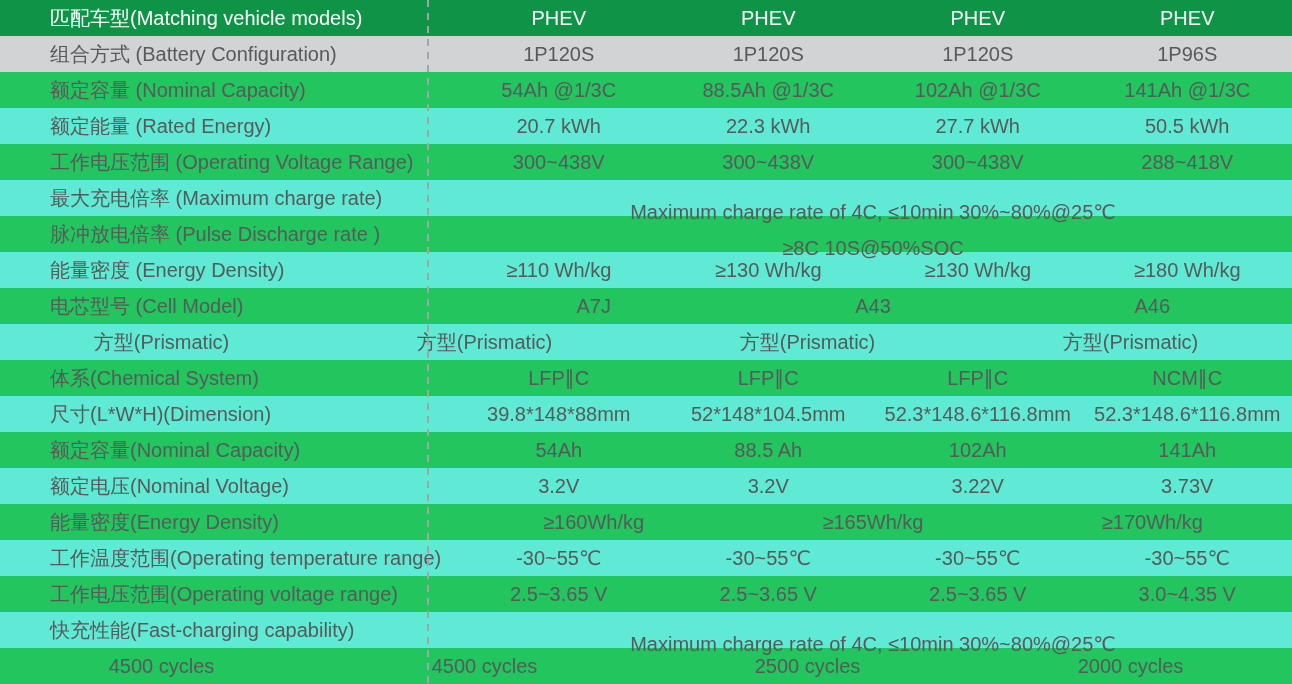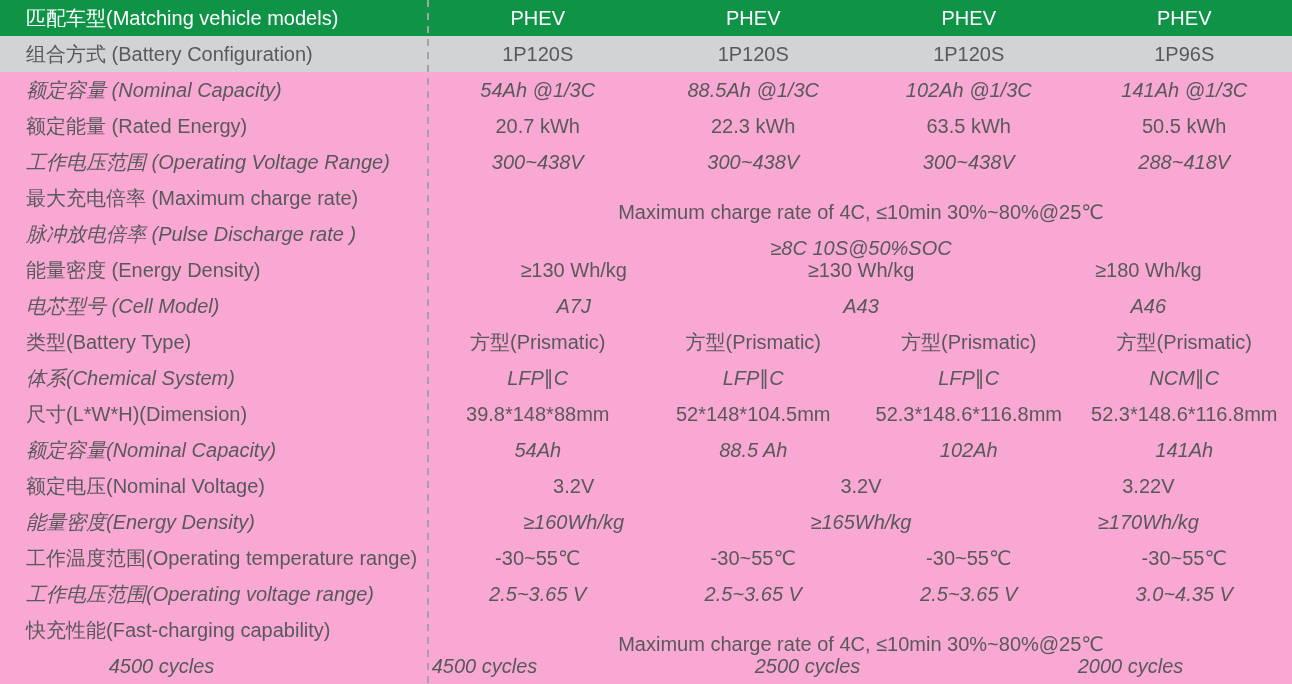--- a/index.html
+++ b/index.html
@@ -8,33 +8,33 @@
     width:1292px;height:684px;
     font-family:"Liberation Sans","DejaVu Sans",sans-serif;
     background:#fff;overflow:hidden;
   }
   .row{display:flex;height:36px;}
   .cell{display:flex;align-items:center;box-sizing:border-box;}
   .label{
     flex:0 0 430px;
     padding-left:26px;
     font-size:20px;color:#58595b;
-    white-space:nowrap;overflow:hidden;
+    white-space:nowrap;overflow:hidden;margin-left:24px;
   }
   .val{
     flex:1;justify-content:center;
     font-size:20px;color:#58595b;
     white-space:nowrap;
   }
   .span4{flex:4;margin-top:28px;}
   .r-green{background:#0f9447;}
   .r-green .label,.r-green .val{color:#ffffff;}
   .r-dark{background:#d1d3d4;}
-  .r-light{background:#f9a8d4;font-style:italic;}
-  .r-white{background:#f9a8d4;justify-content:flex-end;}
+  .r-light{background:#22c55e;}
+  .r-white{background:#5eead4;}
   .divider{
     position:absolute;left:427px;top:0;
     width:2px;height:684px;
     background:repeating-linear-gradient(to bottom,#a2a4a7 0 7px,transparent 7px 13px);
     pointer-events:none;
   }
 </style>
 </head>
 <body>
 
@@ -61,21 +61,21 @@
     <div class="cell val">54Ah @1/3C</div>
     <div class="cell val">88.5Ah @1/3C</div>
     <div class="cell val">102Ah @1/3C</div>
     <div class="cell val">141Ah @1/3C</div>
   </div>
 
   <div class="row r-white">
     <div class="cell label">额定能量 (Rated Energy)</div>
     <div class="cell val">20.7 kWh</div>
     <div class="cell val">22.3 kWh</div>
-    <div class="cell val">63.5 kWh</div>
+    <div class="cell val">27.7 kWh</div>
     <div class="cell val">50.5 kWh</div>
   </div>
 
   <div class="row r-light">
     <div class="cell label">工作电压范围 (Operating Voltage Range)</div>
     <div class="cell val">300~438V</div>
     <div class="cell val">300~438V</div>
     <div class="cell val">300~438V</div>
     <div class="cell val">288~418V</div>
   </div>
@@ -85,34 +85,34 @@
     <div class="cell val span4">Maximum charge rate of 4C, ≤10min 30%~80%@25℃</div>
   </div>
 
   <div class="row r-light">
     <div class="cell label">脉冲放电倍率 (Pulse Discharge rate )</div>
     <div class="cell val span4">≥8C 10S@50%SOC</div>
   </div>
 
   <div class="row r-white">
     <div class="cell label">能量密度 (Energy Density)</div>
+    <div class="cell val">≥110 Wh/kg</div>
     <div class="cell val">≥130 Wh/kg</div>
     <div class="cell val">≥130 Wh/kg</div>
     <div class="cell val">≥180 Wh/kg</div>
   </div>
 
   <div class="row r-light">
     <div class="cell label">电芯型号 (Cell Model)</div>
     <div class="cell val">A7J</div>
     <div class="cell val">A43</div>
     <div class="cell val">A46</div>
   </div>
 
   <div class="row r-white">
-    <div class="cell label">类型(Battery Type)</div>
     <div class="cell val">方型(Prismatic)</div>
     <div class="cell val">方型(Prismatic)</div>
     <div class="cell val">方型(Prismatic)</div>
     <div class="cell val">方型(Prismatic)</div>
   </div>
 
   <div class="row r-light">
     <div class="cell label">体系(Chemical System)</div>
     <div class="cell val">LFP∥C</div>
     <div class="cell val">LFP∥C</div>
@@ -134,20 +134,21 @@
     <div class="cell val">88.5 Ah</div>
     <div class="cell val">102Ah</div>
     <div class="cell val">141Ah</div>
   </div>
 
   <div class="row r-white">
     <div class="cell label">额定电压(Nominal Voltage)</div>
     <div class="cell val">3.2V</div>
     <div class="cell val">3.2V</div>
     <div class="cell val">3.22V</div>
+    <div class="cell val">3.73V</div>
   </div>
 
   <div class="row r-light">
     <div class="cell label">能量密度(Energy Density)</div>
     <div class="cell val">≥160Wh/kg</div>
     <div class="cell val">≥165Wh/kg</div>
     <div class="cell val">≥170Wh/kg</div>
   </div>
 
   <div class="row r-white">

